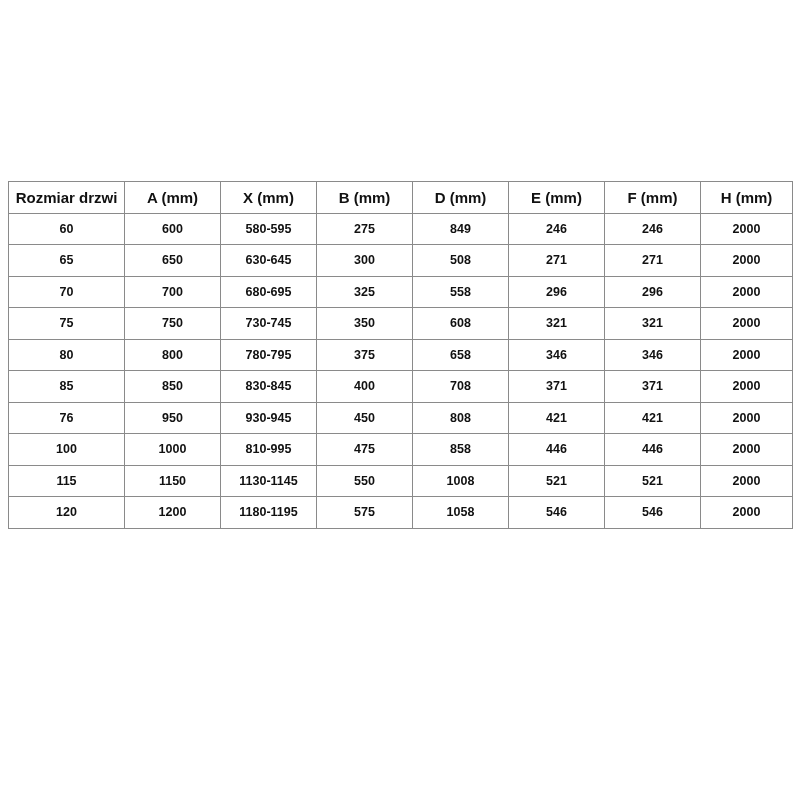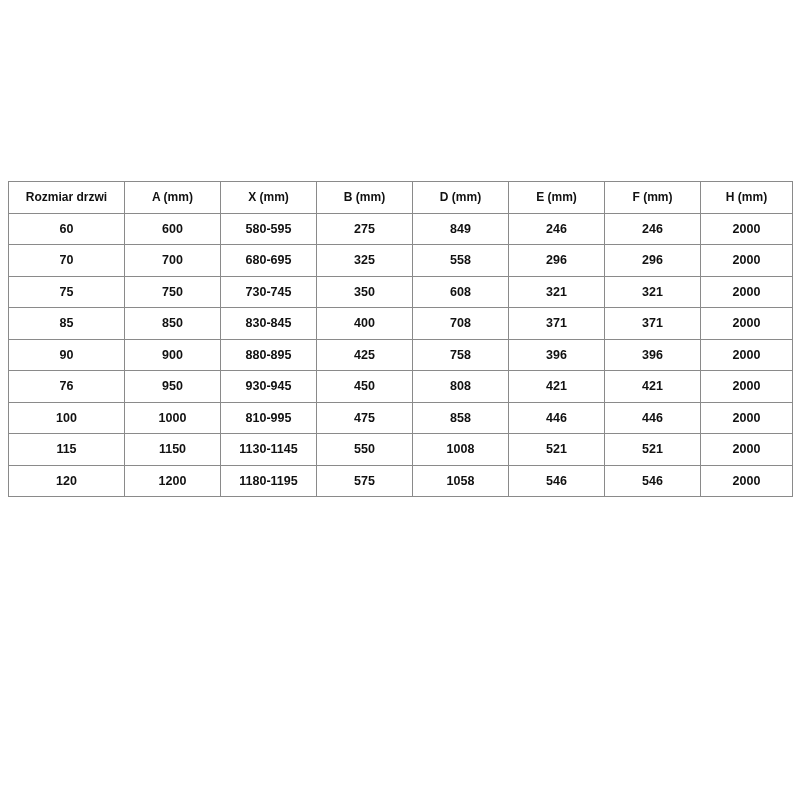--- a/index.html
+++ b/index.html
@@ -32,21 +32,21 @@
     text-align: center;
     vertical-align: middle;
     color: #111111;
     font-size: 12.5px;
     font-weight: bold;
     height: 30.5px;
     padding: 0;
     white-space: nowrap;
   }
   table.size-table thead th {
-    font-size: 12px;
+    font-size: 15px;
     font-weight: bold;
   }
   
   col.c0 { width: 116px; }
   col.c1 { width: 96px; }
   col.c2 { width: 96px; }
   col.c3 { width: 96px; }
   col.c4 { width: 96px; }
   col.c5 { width: 96px; }
   col.c6 { width: 96px; }
@@ -84,57 +84,67 @@
         <td>60</td>
         <td>600</td>
         <td>580-595</td>
         <td>275</td>
         <td>849</td>
         <td>246</td>
         <td>246</td>
         <td>2000</td>
       </tr>
       <tr>
+        <td>65</td>
+        <td>650</td>
+        <td>630-645</td>
+        <td>300</td>
+        <td>508</td>
+        <td>271</td>
+        <td>271</td>
+        <td>2000</td>
+      </tr>
+      <tr>
         <td>70</td>
         <td>700</td>
         <td>680-695</td>
         <td>325</td>
         <td>558</td>
         <td>296</td>
         <td>296</td>
         <td>2000</td>
       </tr>
       <tr>
         <td>75</td>
         <td>750</td>
         <td>730-745</td>
         <td>350</td>
         <td>608</td>
         <td>321</td>
         <td>321</td>
         <td>2000</td>
       </tr>
       <tr>
+        <td>80</td>
+        <td>800</td>
+        <td>780-795</td>
+        <td>375</td>
+        <td>658</td>
+        <td>346</td>
+        <td>346</td>
+        <td>2000</td>
+      </tr>
+      <tr>
         <td>85</td>
         <td>850</td>
         <td>830-845</td>
         <td>400</td>
         <td>708</td>
         <td>371</td>
         <td>371</td>
-        <td>2000</td>
-      </tr>
-      <tr>
-        <td>90</td>
-        <td>900</td>
-        <td>880-895</td>
-        <td>425</td>
-        <td>758</td>
-        <td>396</td>
-        <td>396</td>
         <td>2000</td>
       </tr>
       <tr>
         <td>76</td>
         <td>950</td>
         <td>930-945</td>
         <td>450</td>
         <td>808</td>
         <td>421</td>
         <td>421</td>

